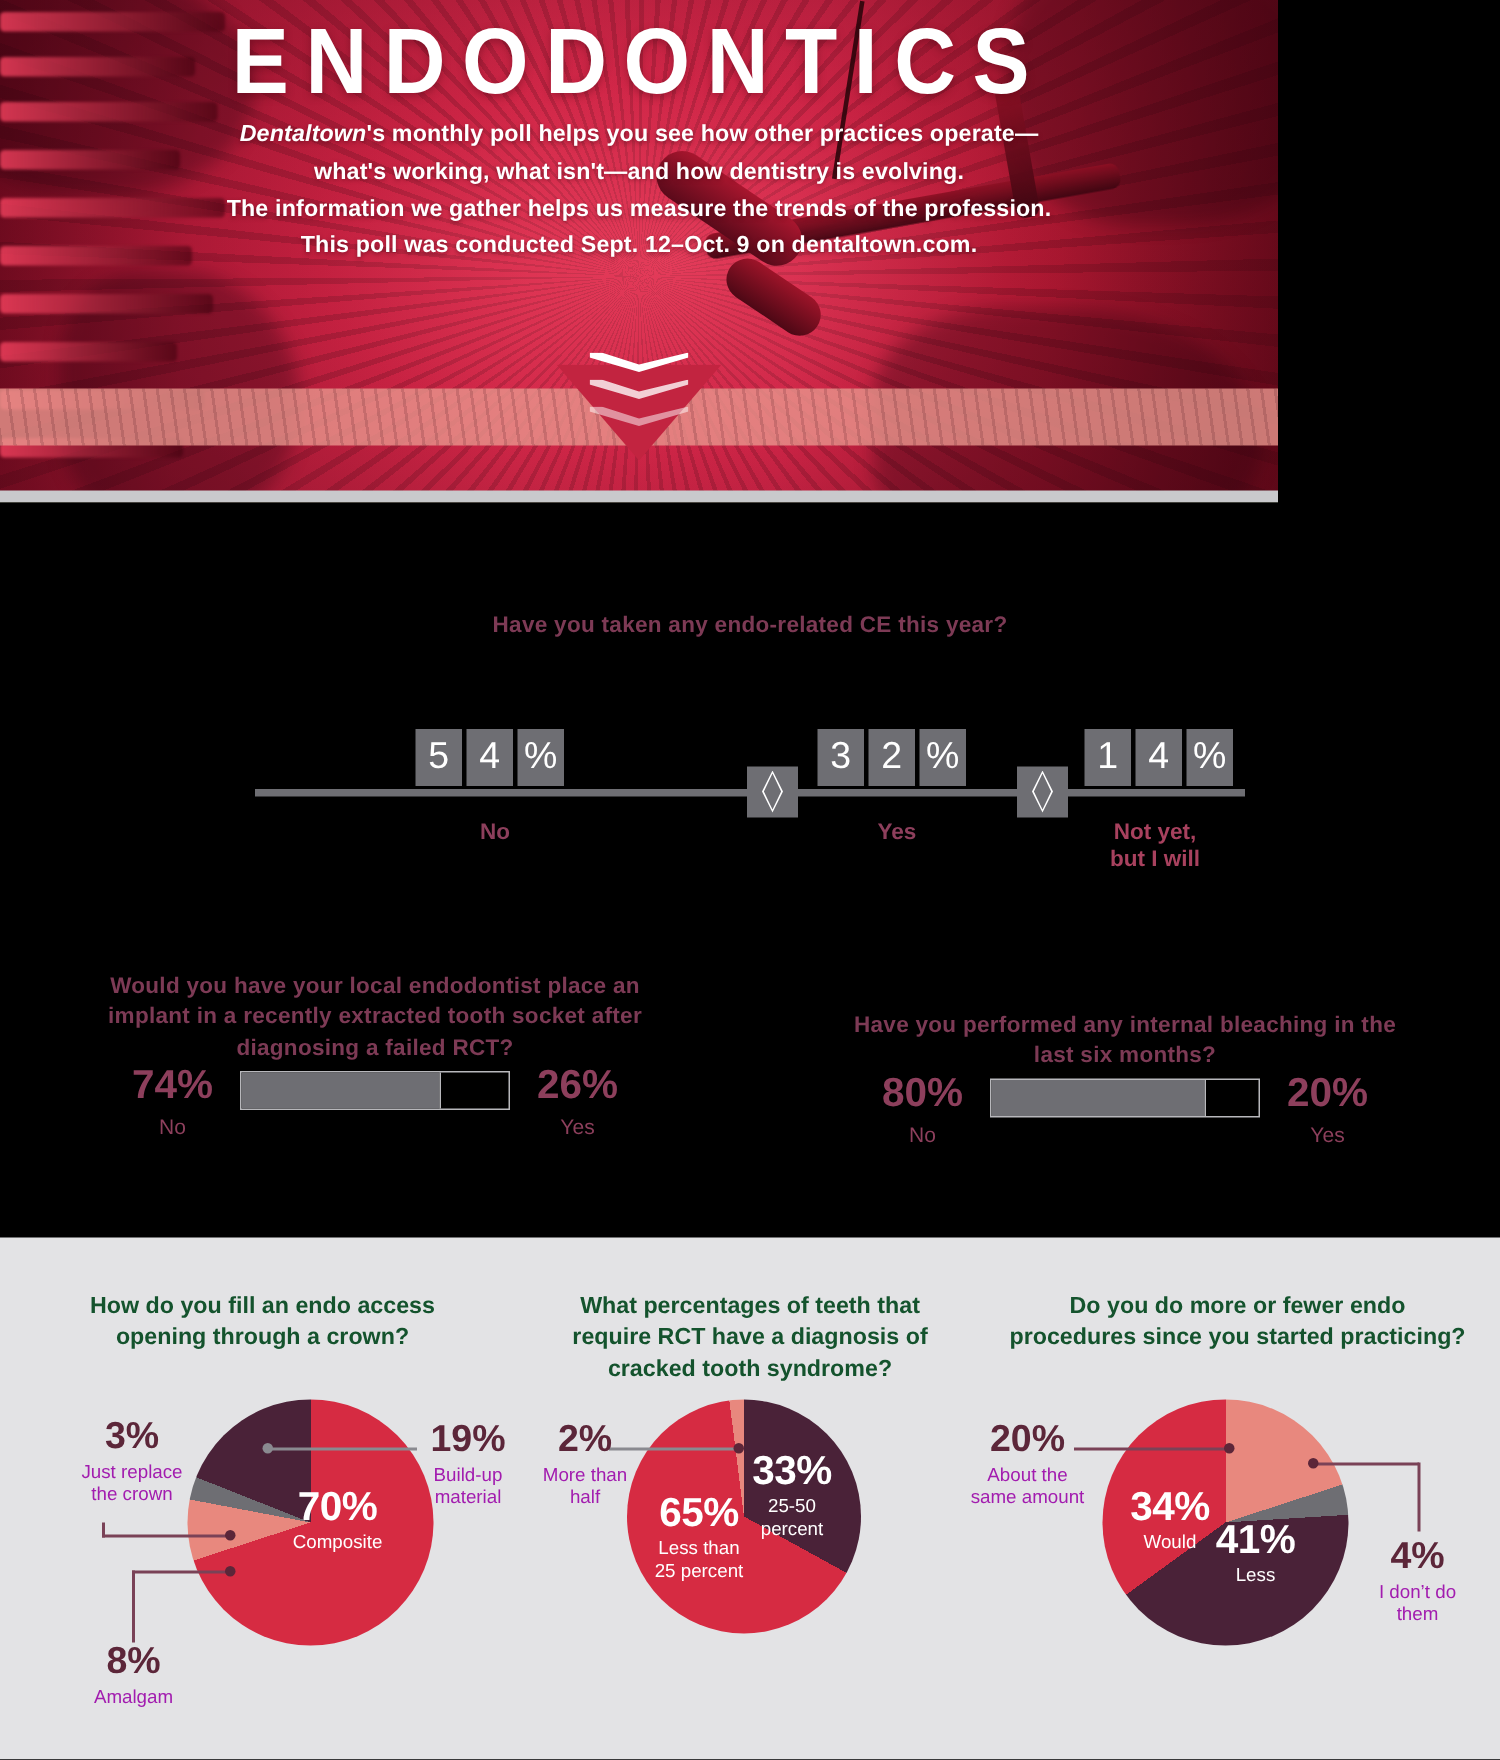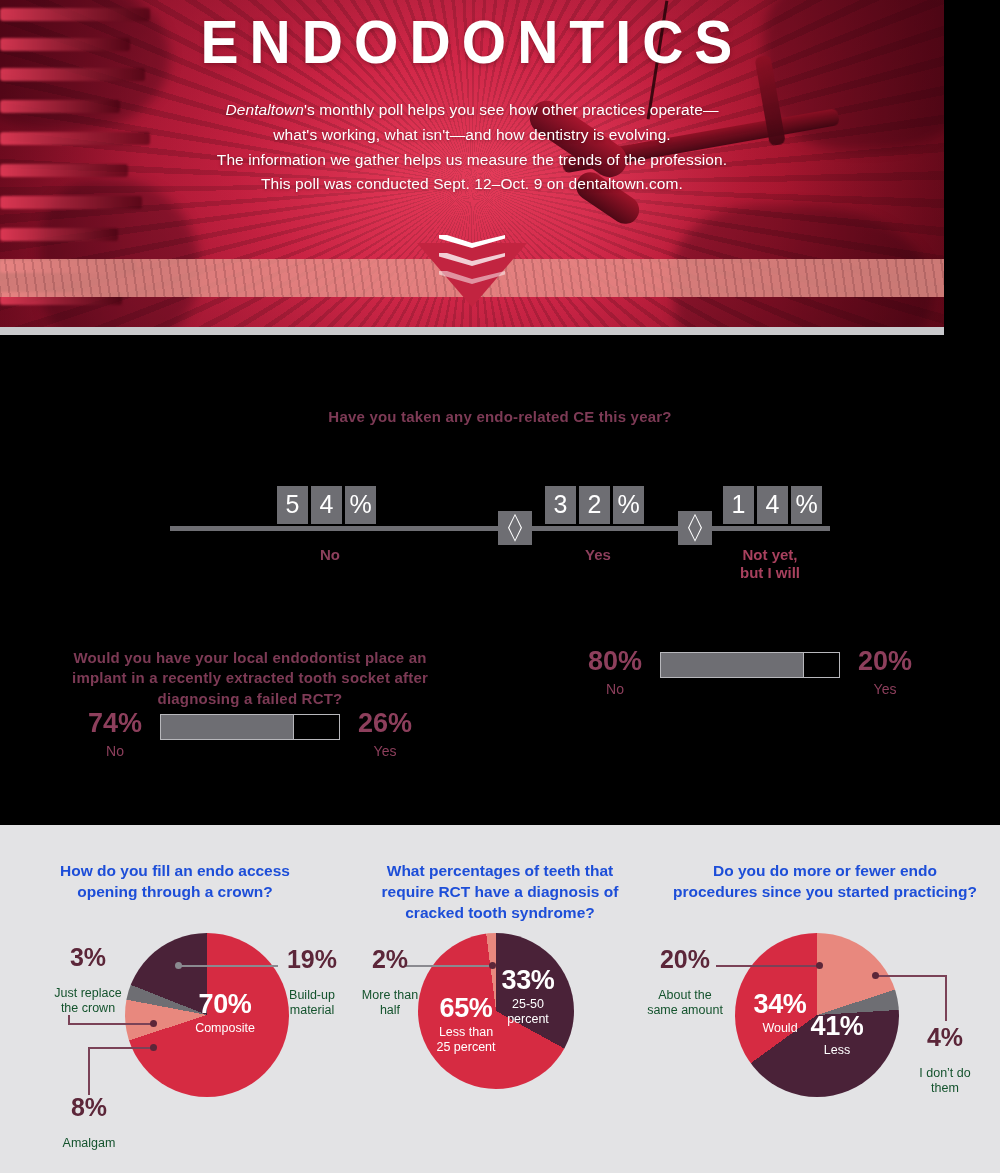--- a/index.html
+++ b/index.html
@@ -6,21 +6,21 @@
   html,body { width:1000px; height:1173px; }
   body {
     font-family: "Liberation Sans", sans-serif;
     background:#000;
     overflow:hidden;
   }
   .page { position:relative; width:1000px; height:1173px; }
 
   
   .header {
-    position:relative; width:944px; height:335px;
+    position:relative; width:852px; height:335px;
     overflow:hidden; background:#15803d;
   }
   .hdr-photo {
     position:absolute; inset:0;
     background:
       radial-gradient(ellipse 60% 80% at 52% 52%, rgba(255,90,115,.40) 0%, rgba(190,25,58,.15) 45%, rgba(90,8,26,.45) 100%),
       repeating-conic-gradient(from 0deg at 50% 55%,
         rgba(0,0,0,.16) 0deg 1.1deg, rgba(255,255,255,0) 1.1deg 3.4deg),
       linear-gradient(95deg,#6d0a1d 0%,#b81c3a 16%,#d4294a 42%,#cf2648 62%,#a8172f 82%,#5e0816 100%);
   }
@@ -60,22 +60,22 @@
     background:#240308; transform:rotate(9deg); opacity:.85;
   }
 
   .hdr-content { position:relative; z-index:5; text-align:center; padding-top:6px; }
   .hdr-title {
     color:#fff; font-size:62px; font-weight:700; letter-spacing:12px;
     line-height:1.16; font-family:"Liberation Sans Narrow","Liberation Sans",sans-serif;
     transform:scaleX(.92); text-shadow:0 2px 6px rgba(60,0,15,.35);
   }
   .hdr-sub {
-    margin-top:20px; color:#fff; font-size:15.5px; line-height:1.60;
-    font-weight:400; letter-spacing:.1px;
+    color:#fff; font-size:15.5px; line-height:1.60;
+    font-weight:700; letter-spacing:.1px;
     text-shadow:0 1px 3px rgba(70,0,18,.5);
   }
   .hdr-sub em { font-style:italic; }
 
   
   .band {
     position:absolute; left:0; bottom:38px; width:1000px; height:38px;
     background:rgba(232,150,141,.80); z-index:3;
   }
   .band-tex {
@@ -147,30 +147,30 @@
     border:1px solid #b8b8bc; background:#000;
   }
   .bar-fill { position:absolute; left:0; top:0; bottom:0; background:#6e6e73; }
   .bar-div { position:absolute; top:0; bottom:0; width:1px; background:#b8b8bc; }
 
   
   .light { position:relative; width:1000px; height:348px; background:#e3e3e5; }
   .pies { display:flex; padding-top:18px; }
   .pie-col { position:relative; }
   .q-light {
-    color:#1d4ed8; font-size:15.5px; font-weight:700; text-align:center;
+    color:#14532d; font-size:15.5px; font-weight:700; text-align:center;
     line-height:1.34;
   }
   .pie { position:absolute; border-radius:50%; }
   .pie-ctr { position:absolute; text-align:center; color:#fff; }
   .pie-ctr .p { font-size:27px; font-weight:700; line-height:1; letter-spacing:-.4px; }
   .pie-ctr .l { font-size:12.5px; font-weight:400; margin-top:3px; line-height:1.18; }
   .callout { position:absolute; text-align:center; }
   .callout .p { color:#5c2639; font-size:25px; font-weight:700; line-height:1; }
-  .callout .l { color:#14532d; font-size:12.5px; font-weight:400; margin-top:16px; line-height:1.2; }
+  .callout .l { color:#a21caf; font-size:12.5px; font-weight:400; margin-top:4px; line-height:1.2; }
   .lead { position:absolute; background:#7a4257; }
   .lead.h { height:1.6px; }
   .lead.v { width:1.6px; }
   .lead-dot {
     position:absolute; width:7px; height:7px; border-radius:50%; background:#5c2639;
   }
   .lead-gray { background:#8a8a90; }
 </style>
 </head>
 <body>
@@ -281,20 +281,21 @@
             <div class="bar-div" style="left:74%"></div>
           </div>
           <div class="bar-side">
             <div class="bar-pct">26%</div>
             <div class="bar-cap">Yes</div>
           </div>
         </div>
       </div>
 
       <div class="bar-col">
+        <div class="q-dark" style="padding-top:26px;">Have you performed any internal bleaching in the last six months?</div>
         <div class="bar-unit">
           <div class="bar-side">
             <div class="bar-pct">80%</div>
             <div class="bar-cap">No</div>
           </div>
           <div class="bar-track">
             <div class="bar-fill" style="width:80%"></div>
             <div class="bar-div" style="left:80%"></div>
           </div>
           <div class="bar-side">

